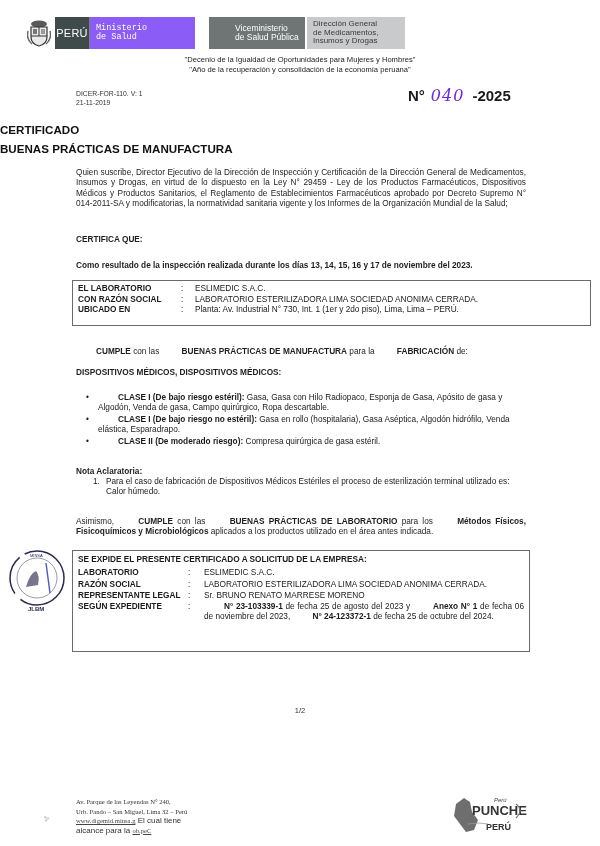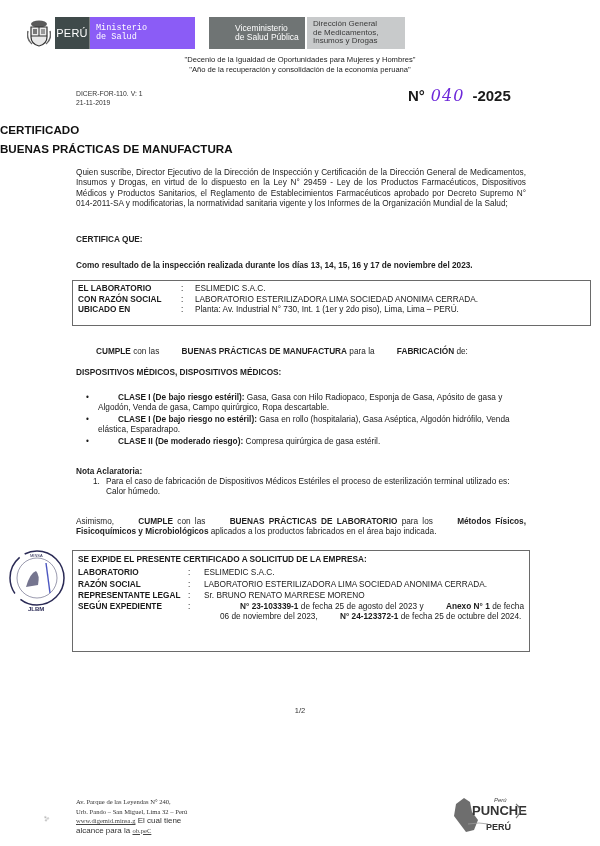--- a/index.html
+++ b/index.html
@@ -165,21 +165,21 @@
 
 <div class="para p-nota">Nota Aclaratoria:</div>
 <div class="nota-list">
   <div style="position:relative;">
     <span class="num">1.</span>
     <span class="txt">Para el caso de fabricación de Dispositivos Médicos Estériles el proceso de esterilización terminal utilizado es: Calor húmedo.</span>
   </div>
 </div>
 
 <div class="para p-asimismo">
-  <span>Asimismo, </span><b>CUMPLE</b><span> con las </span><b>BUENAS PRÁCTICAS DE LABORATORIO</b><span> para los </span><b>Métodos Físicos, Fisicoquímicos y Microbiológicos</b><span> aplicados a los productos fabricados en el área bajo indicada.</span>
+  <span>Asimismo, </span><b>CUMPLE</b><span> con las </span><b>BUENAS PRÁCTICAS DE LABORATORIO</b><span> para los </span><b>Métodos Físicos, Fisicoquímicos y Microbiológicos</b><span> aplicados a los productos utilizado en el área antes indicada.</span>
 </div>
 
 <div class="seal">
   <svg width="70" height="70" viewBox="0 0 70 70">
     <circle cx="33" cy="33" r="27" fill="none" stroke="#2a2a55" stroke-width="1.5" stroke-dasharray="60 8 40 6"></circle>
     <circle cx="33" cy="33" r="20" fill="none" stroke="#2a2a55" stroke-width="0.8" opacity="0.6"></circle>
     <path d="M22 42 Q26 28 32 26 Q36 30 34 40 Z" fill="#3b3b60" opacity="0.7"></path>
     <path d="M42 18 L46 48" stroke="#4a55c0" stroke-width="1.4"></path>
     <text x="24" y="66" font-size="6" font-weight="bold" fill="#2a2a55" font-family="Liberation Sans, sans-serif">JLBM</text>
     <text x="26" y="12" font-size="4" fill="#2a2a55" font-family="Liberation Sans, sans-serif">MINSA</text>
@@ -199,21 +199,21 @@
     <span class="val">LABORATORIO ESTERILIZADORA LIMA SOCIEDAD ANONIMA CERRADA.</span>
   </div>
   <div class="row">
     <span class="lbl">REPRESENTANTE LEGAL</span>
     <span class="colon">:</span>
     <span class="val">Sr. BRUNO RENATO MARRESE MORENO</span>
   </div>
   <div class="row" style="line-height:10.6px;">
     <span class="lbl">SEGÚN EXPEDIENTE</span>
     <span class="colon">:</span>
-    <span class="val" style="text-align:justify;margin-left:16px;"><b>N° 23-103339-1</b><span> de fecha 25 de agosto del 2023 y </span><b>Anexo N° 1</b><span> de fecha 06 de noviembre del 2023, </span><b>N° 24-123372-1</b><span> de fecha 25 de octubre del 2024.</span></span>
+    <span class="val" style="text-align:justify;"><b>N° 23-103339-1</b><span> de fecha 25 de agosto del 2023 y </span><b>Anexo N° 1</b><span> de fecha 06 de noviembre del 2023, </span><b>N° 24-123372-1</b><span> de fecha 25 de octubre del 2024.</span></span>
   </div>
 </div>
 
 <div class="page-num">1/2</div>
 
 <div class="footer-mark">⁂</div>
 
 <div class="footer-addr">
   <div>Av. Parque de las Leyendas N° 240,</div>
   <div>Urb. Pando – San Miguel, Lima 32 – Perú</div>

